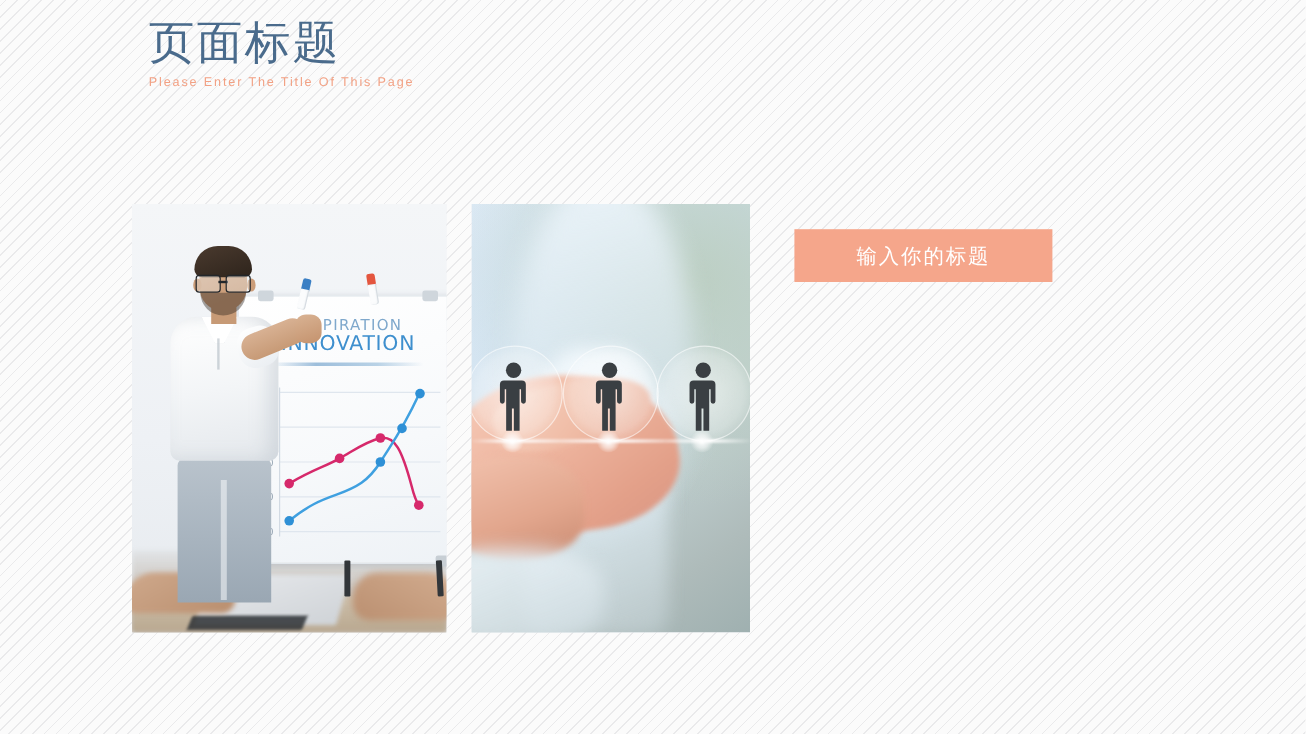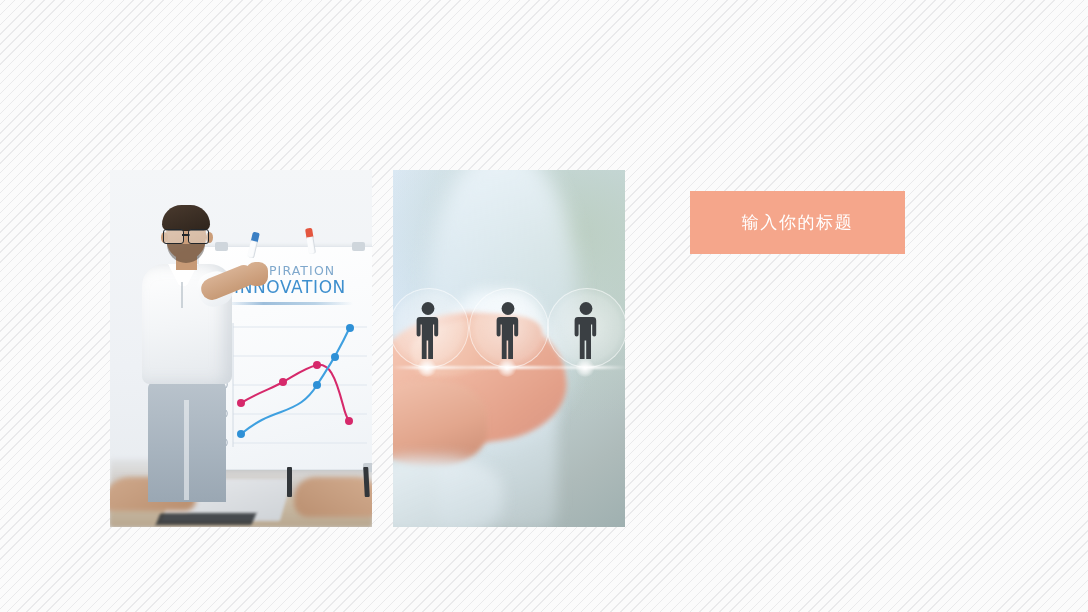--- a/index.html
+++ b/index.html
@@ -453,24 +453,24 @@
   .person-icon {
     position: absolute;
     left: 25px; top: 13px;
     width: 28px; height: 58px;
   }
   .person-icon svg { display:block; width:100%; height:100%; }
 
   
   #title-box {
     position: absolute;
-    left: 690px;
+    left: 662px;
     top: 191px;
     width: 215px;
-    height: 63px;
+    height: 44px;
     background: #f5a68b;
     display: flex;
     align-items: center;
     justify-content: center;
   }
   #title-box-label {
     color: #ffffff;
     font-size: 17px;
     letter-spacing: 1.6px;
   }
@@ -484,20 +484,24 @@
     color: #4c4c4c;
     letter-spacing: 0.2px;
     text-align: justify;
   }
 </style>
 </head>
 <body>
 
 <div id="slide">
 
+  <div id="header">
+    <div id="page-title">页面标题</div>
+    <div id="page-subtitle">Please Enter The Title Of This Page</div>
+  </div>
 
   <div class="photo" id="photo-left">
     <div class="lp-bg"></div>
     <div class="lp-deskband"></div>
     <div class="lp-deskwood"></div>
     <div class="lp-laptop"></div>
     <div class="lp-laptop-base"></div>
     <div class="lp-hand-l"></div>
     <div class="lp-hand-r"></div>
 

